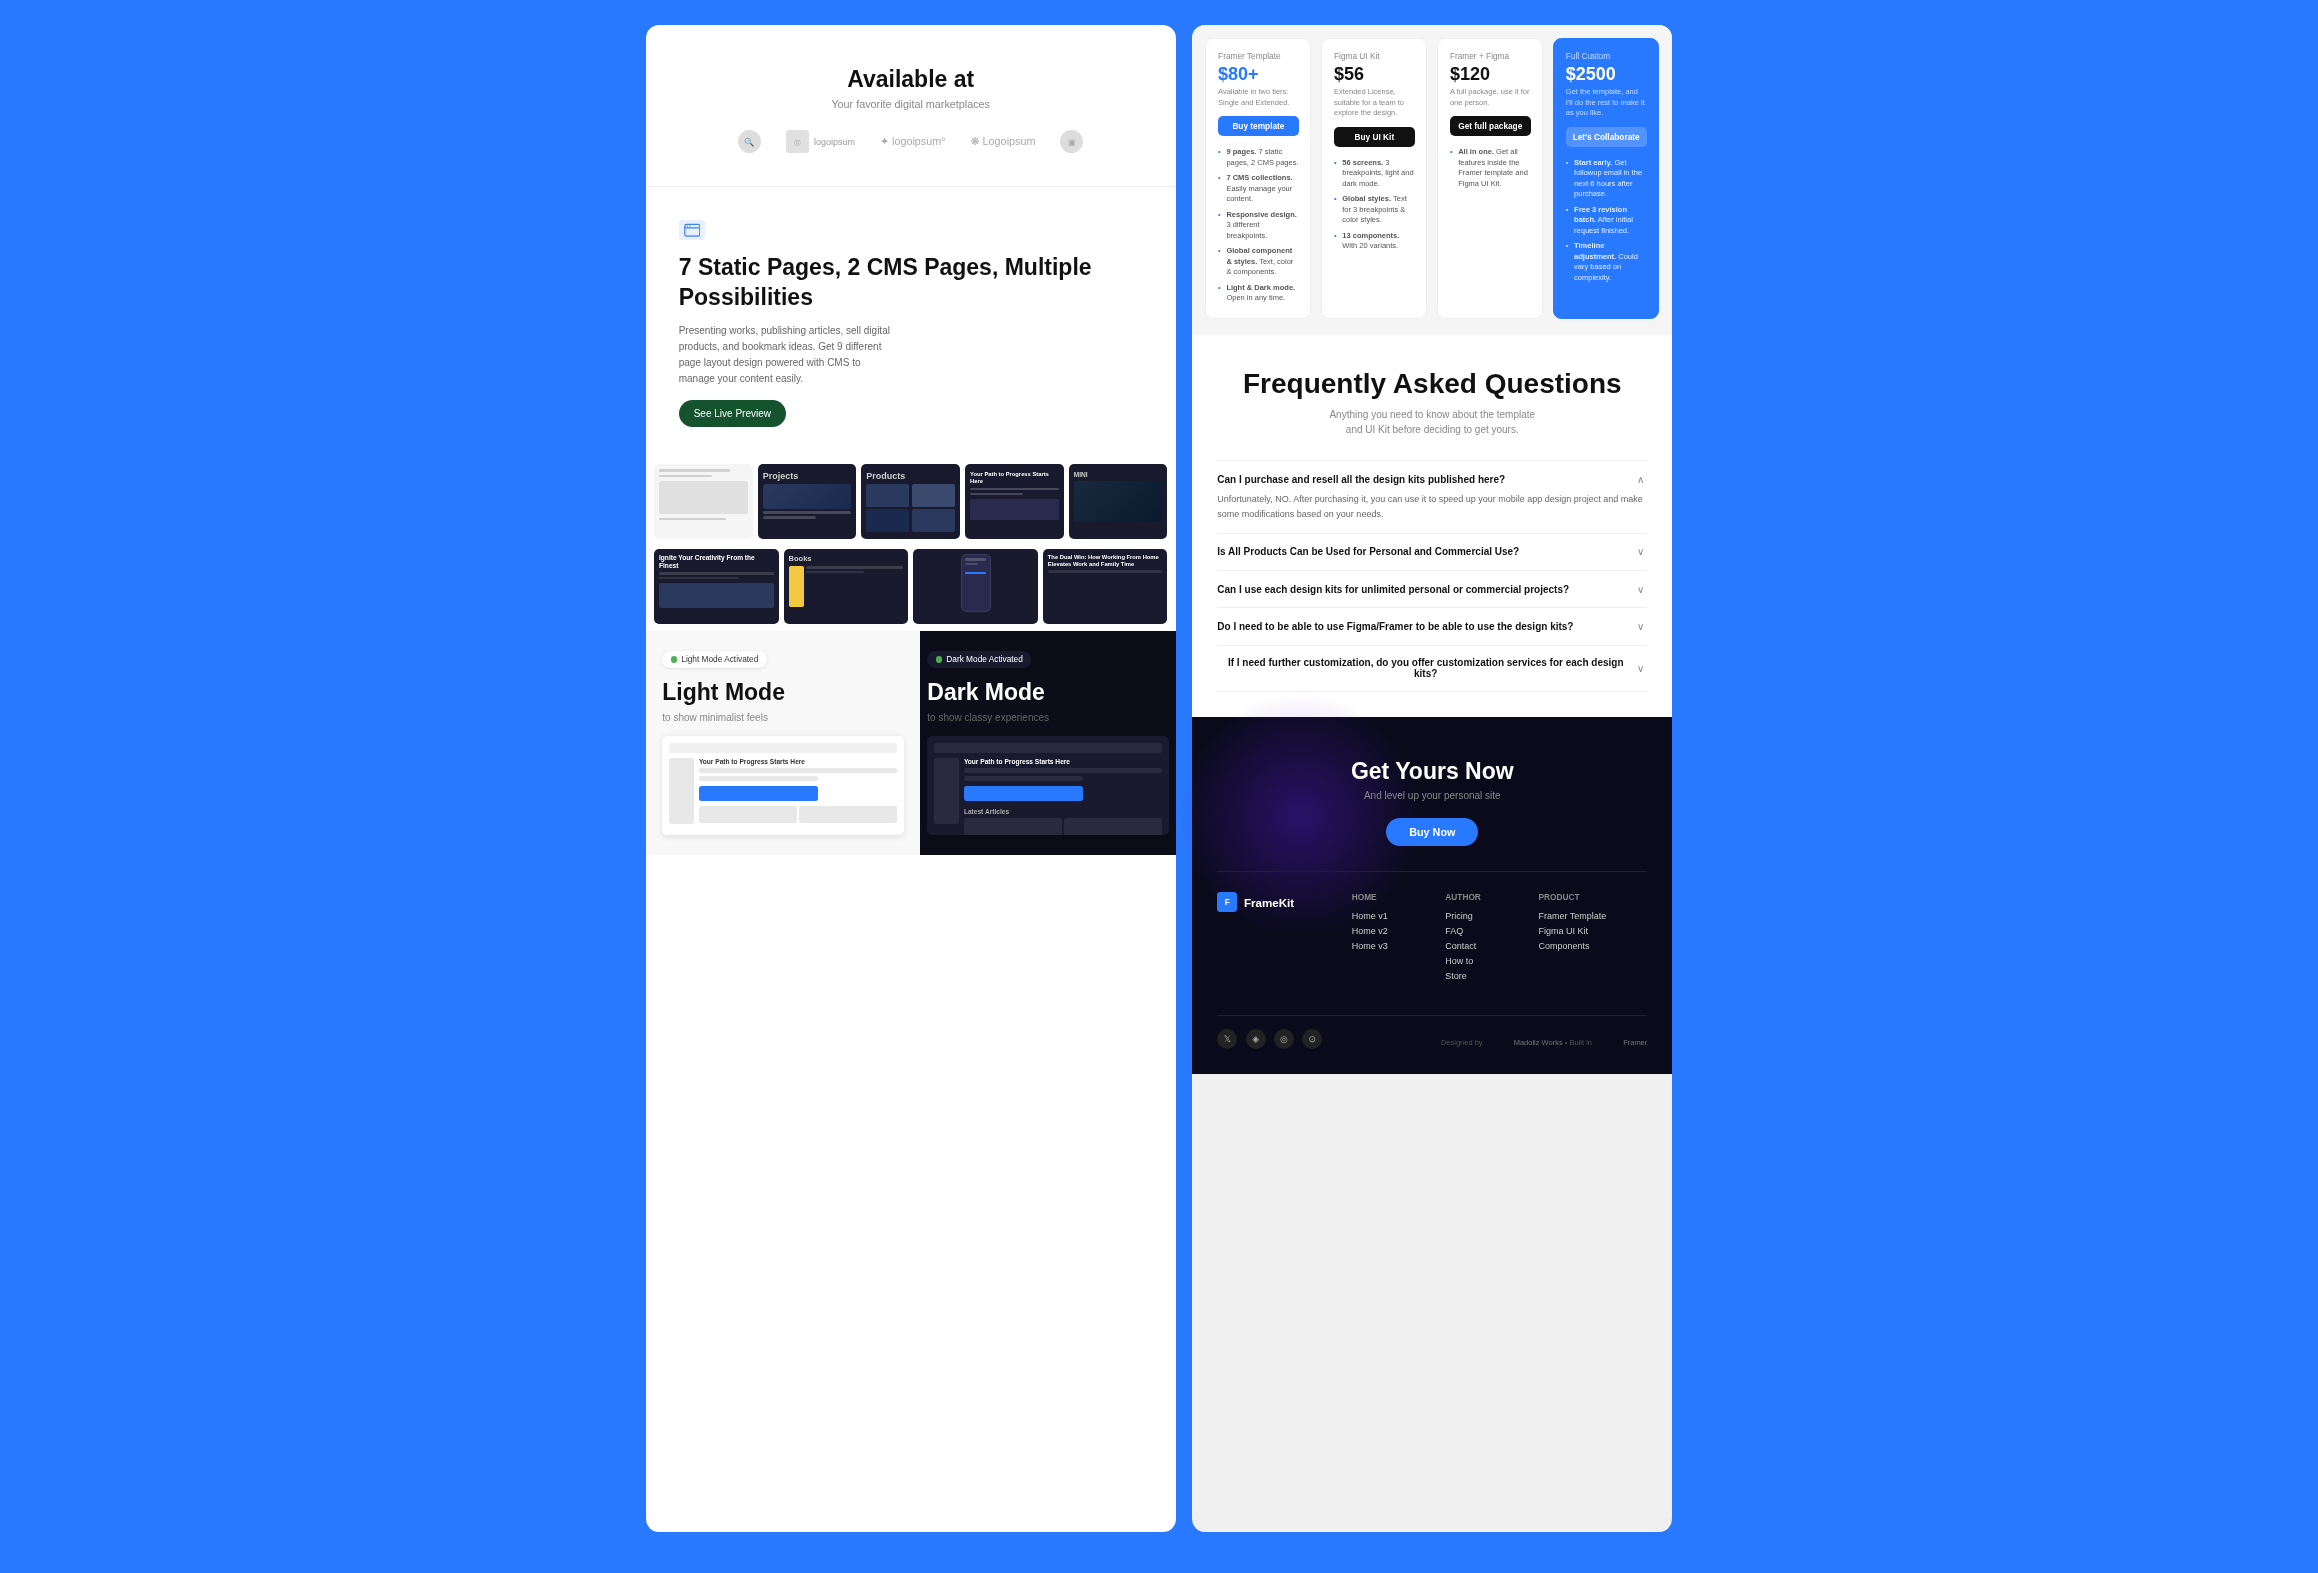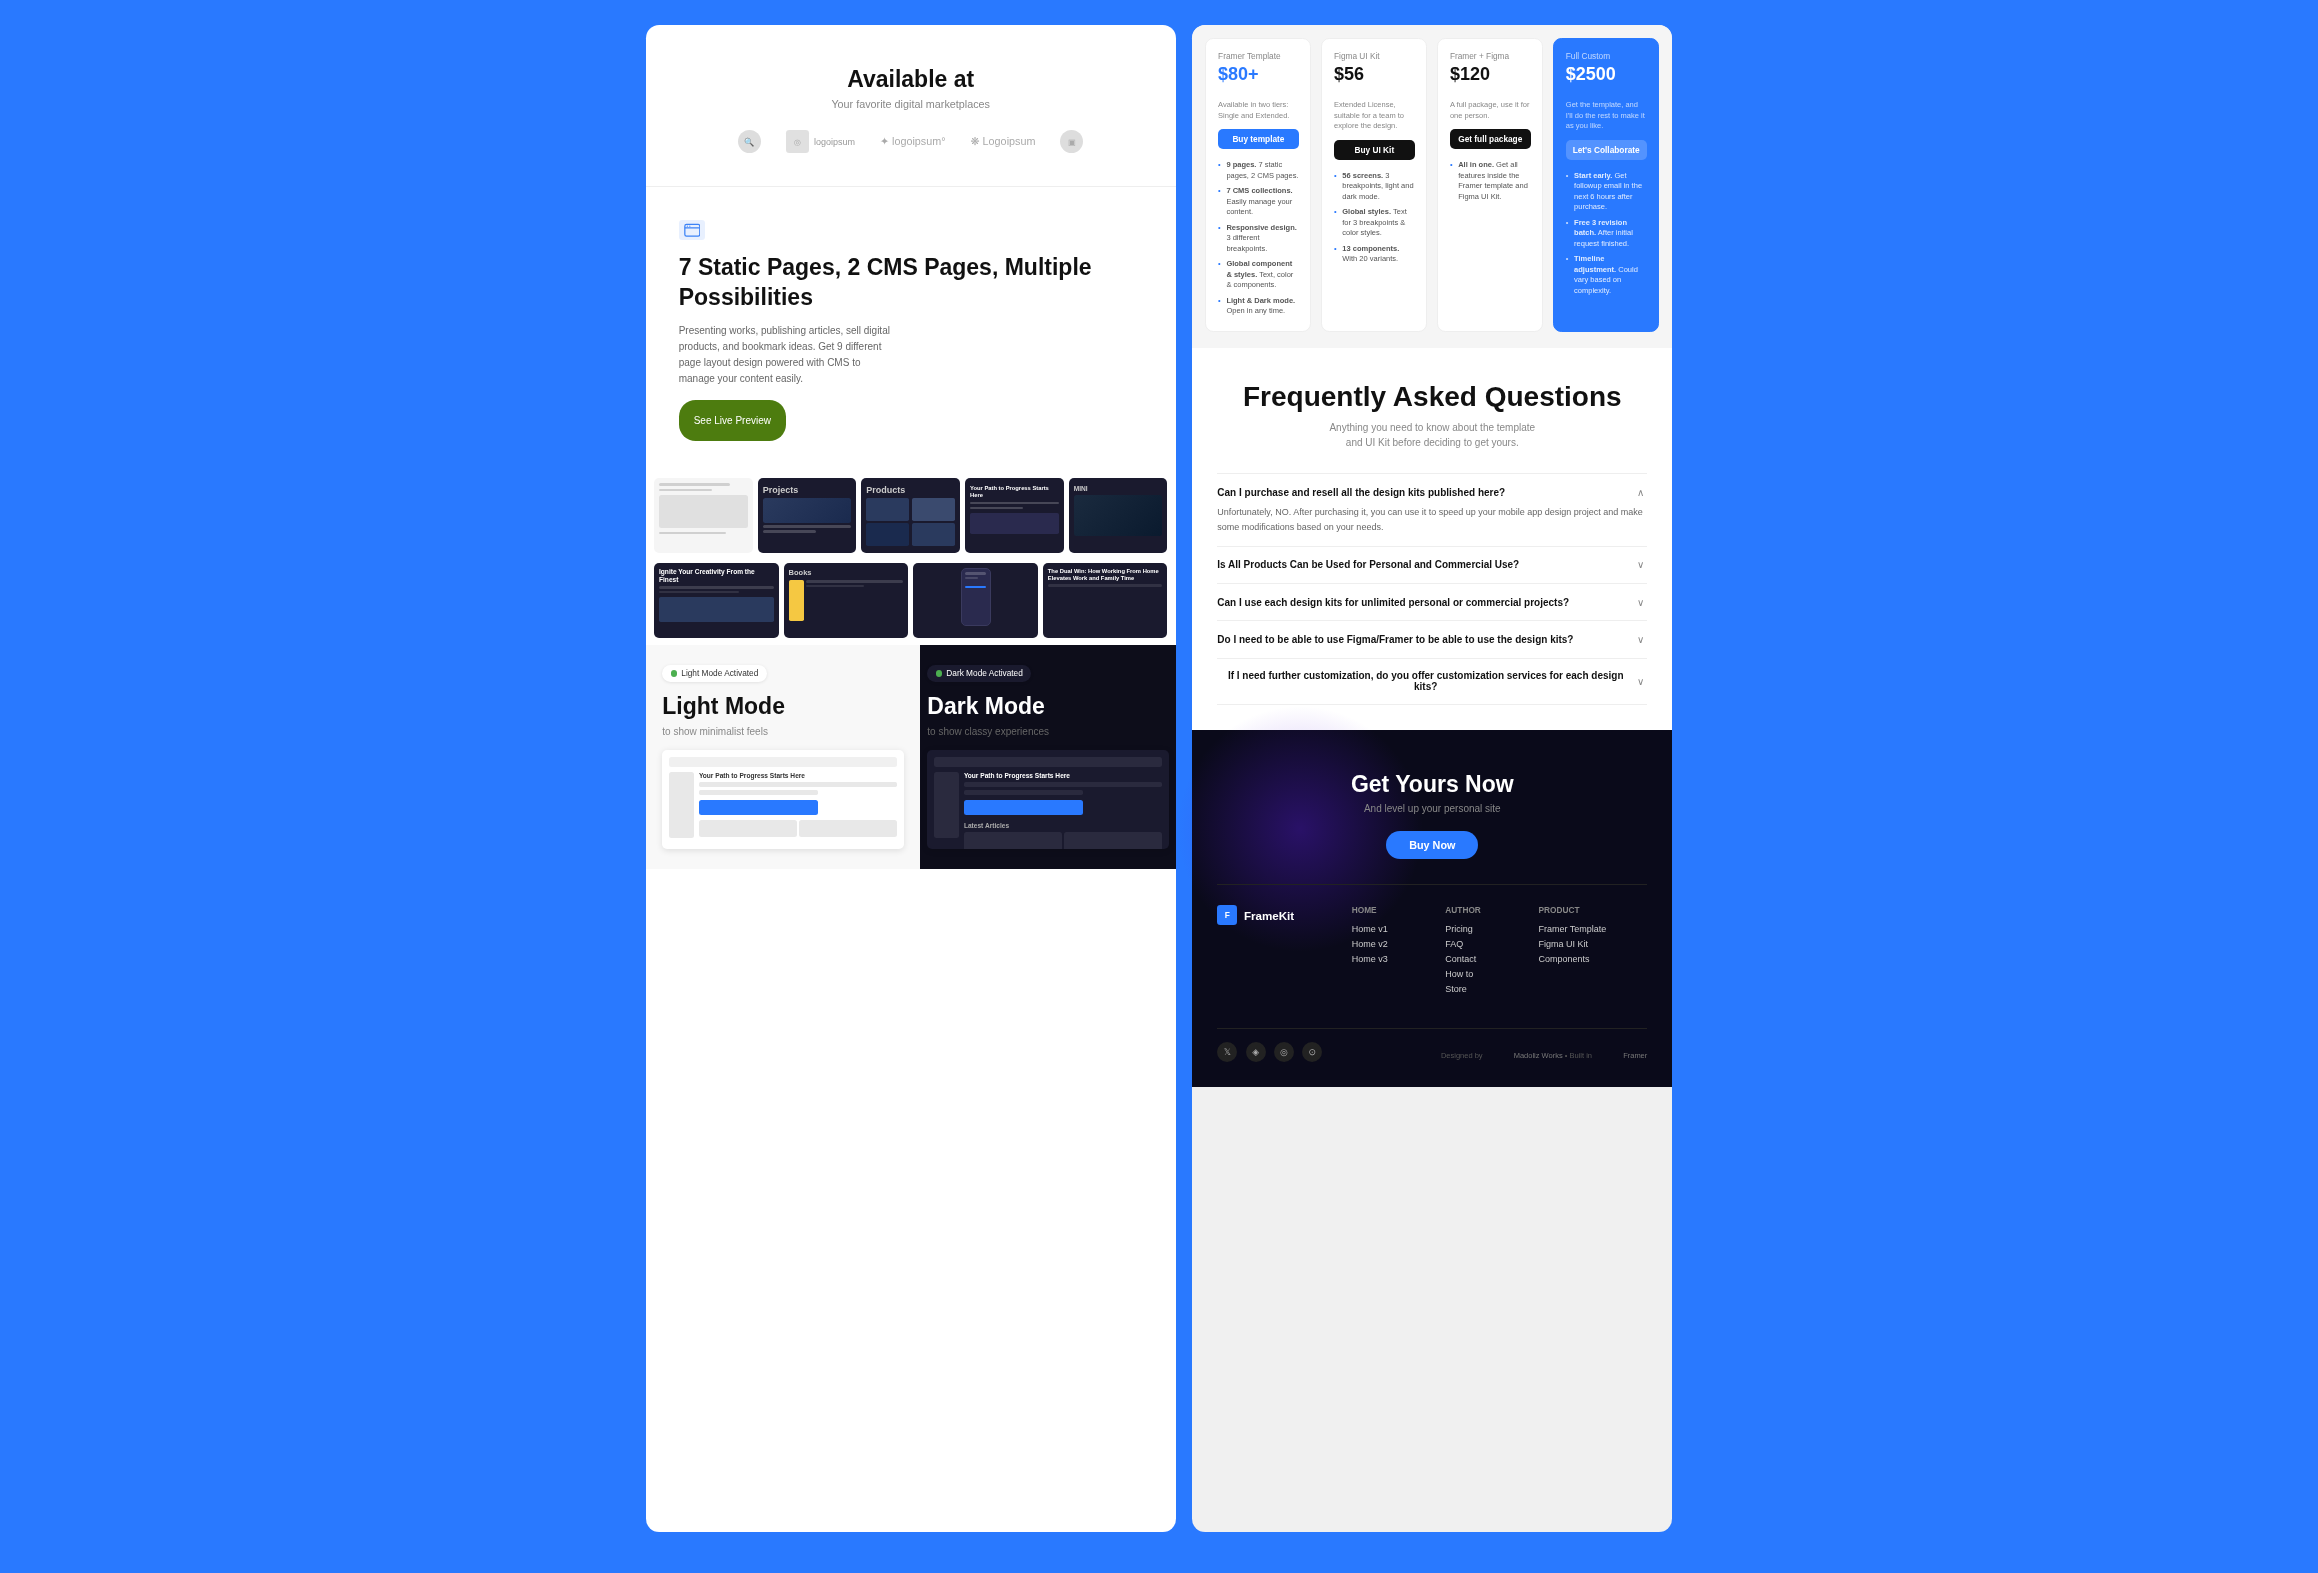--- a/index.html
+++ b/index.html
@@ -94,25 +94,25 @@
       margin-bottom: 10px;
     }
     .pages-desc {
       font-size: 10px;
       color: #666;
       line-height: 1.6;
       max-width: 215px;
       margin-bottom: 13.2px;
     }
     .live-preview-btn {
-      background: #4d7c0f;
+      background: #14532d;
       color: #fff;
       border: none;
       border-radius: 16.6px;
-      padding: 15px 15px;
+      padding: 8px 15px;
       font-size: 10px;
       cursor: pointer;
       margin-bottom: 20px;
     }
 
     .screenshots-grid {
       display: grid;
       grid-template-columns: repeat(5, 1fr);
       gap: 5px;
       margin: 0 0 5px 0;
@@ -267,21 +267,21 @@
     .pricing-label {
       font-size: 8.3px;
       color: #888;
       margin-bottom: 3.3px;
     }
     .pricing-card.featured .pricing-label { color: rgba(255,255,255,0.7); }
     .pricing-price {
       font-size: 18px;
       font-weight: 700;
       color: #2979ff;
-      margin-bottom: 15px;
+      margin-bottom: 2px;
     }
     .pricing-card.featured .pricing-price { color: #fff; }
     .pricing-price.dark { color: #111; }
     .pricing-desc {
       font-size: 7.5px;
       color: #888;
       margin-bottom: 8.3px;
       line-height: 1.4;
     }
     .pricing-card.featured .pricing-desc { color: rgba(255,255,255,0.7); }

